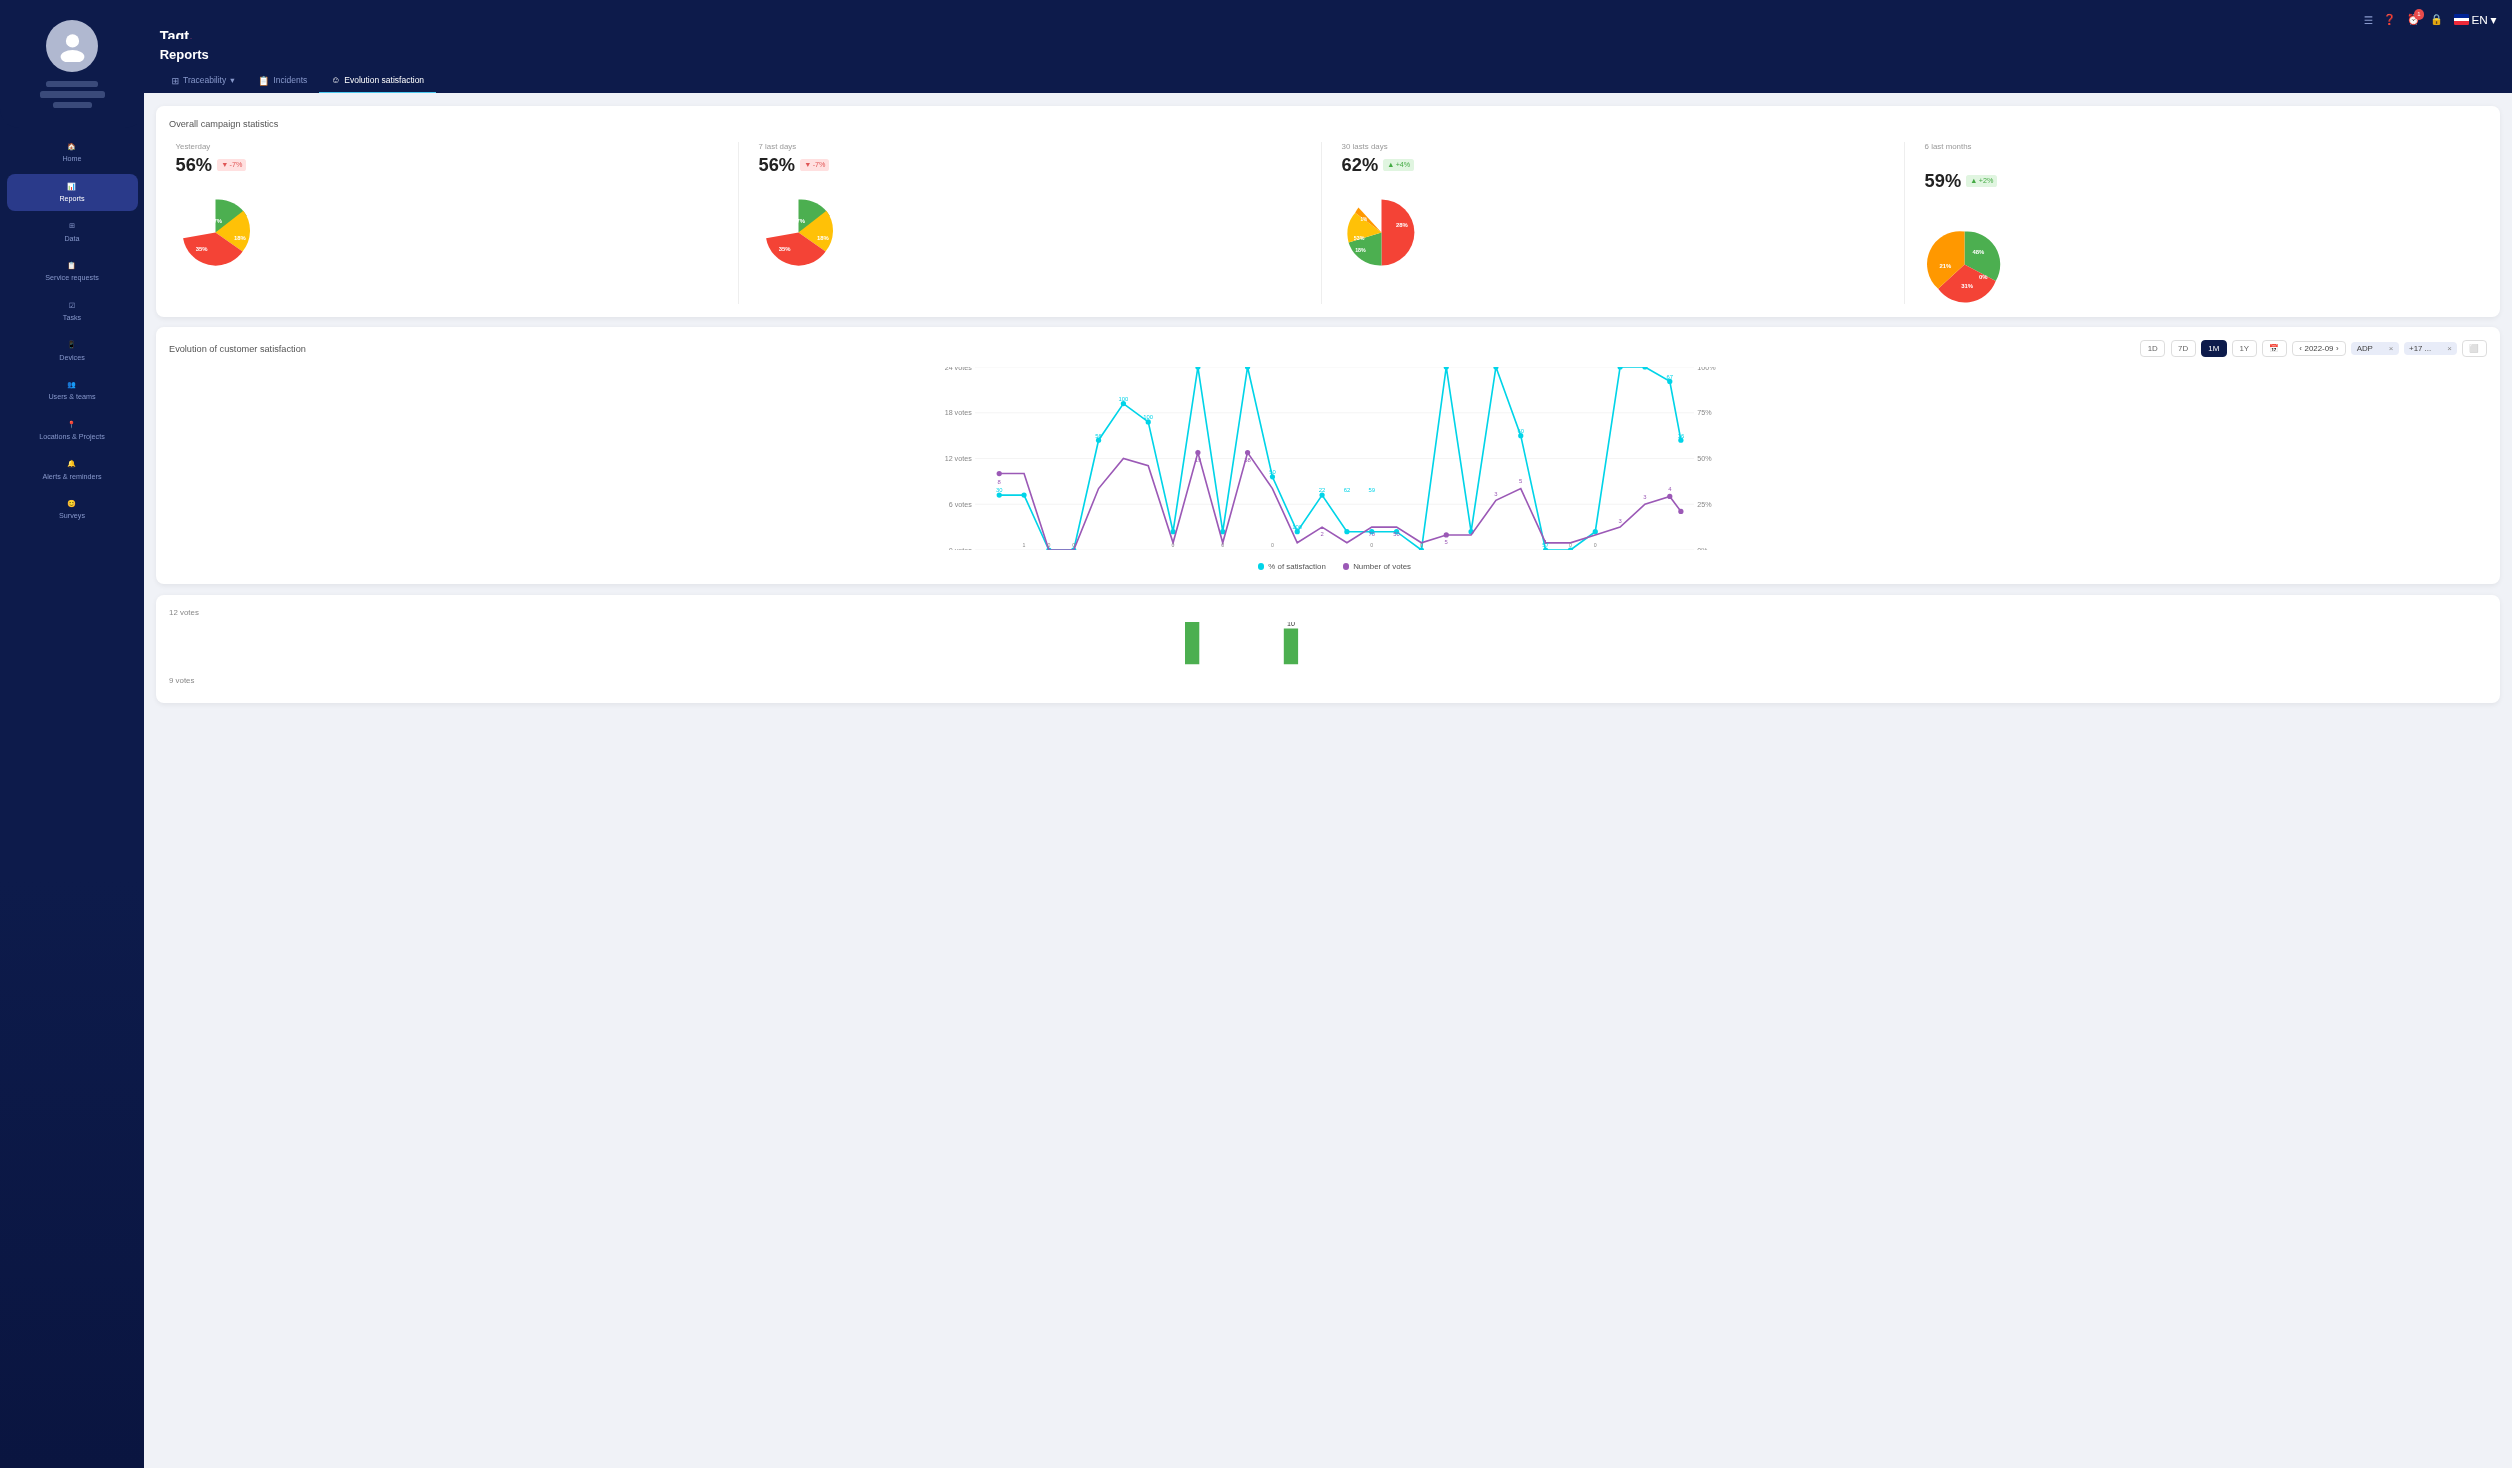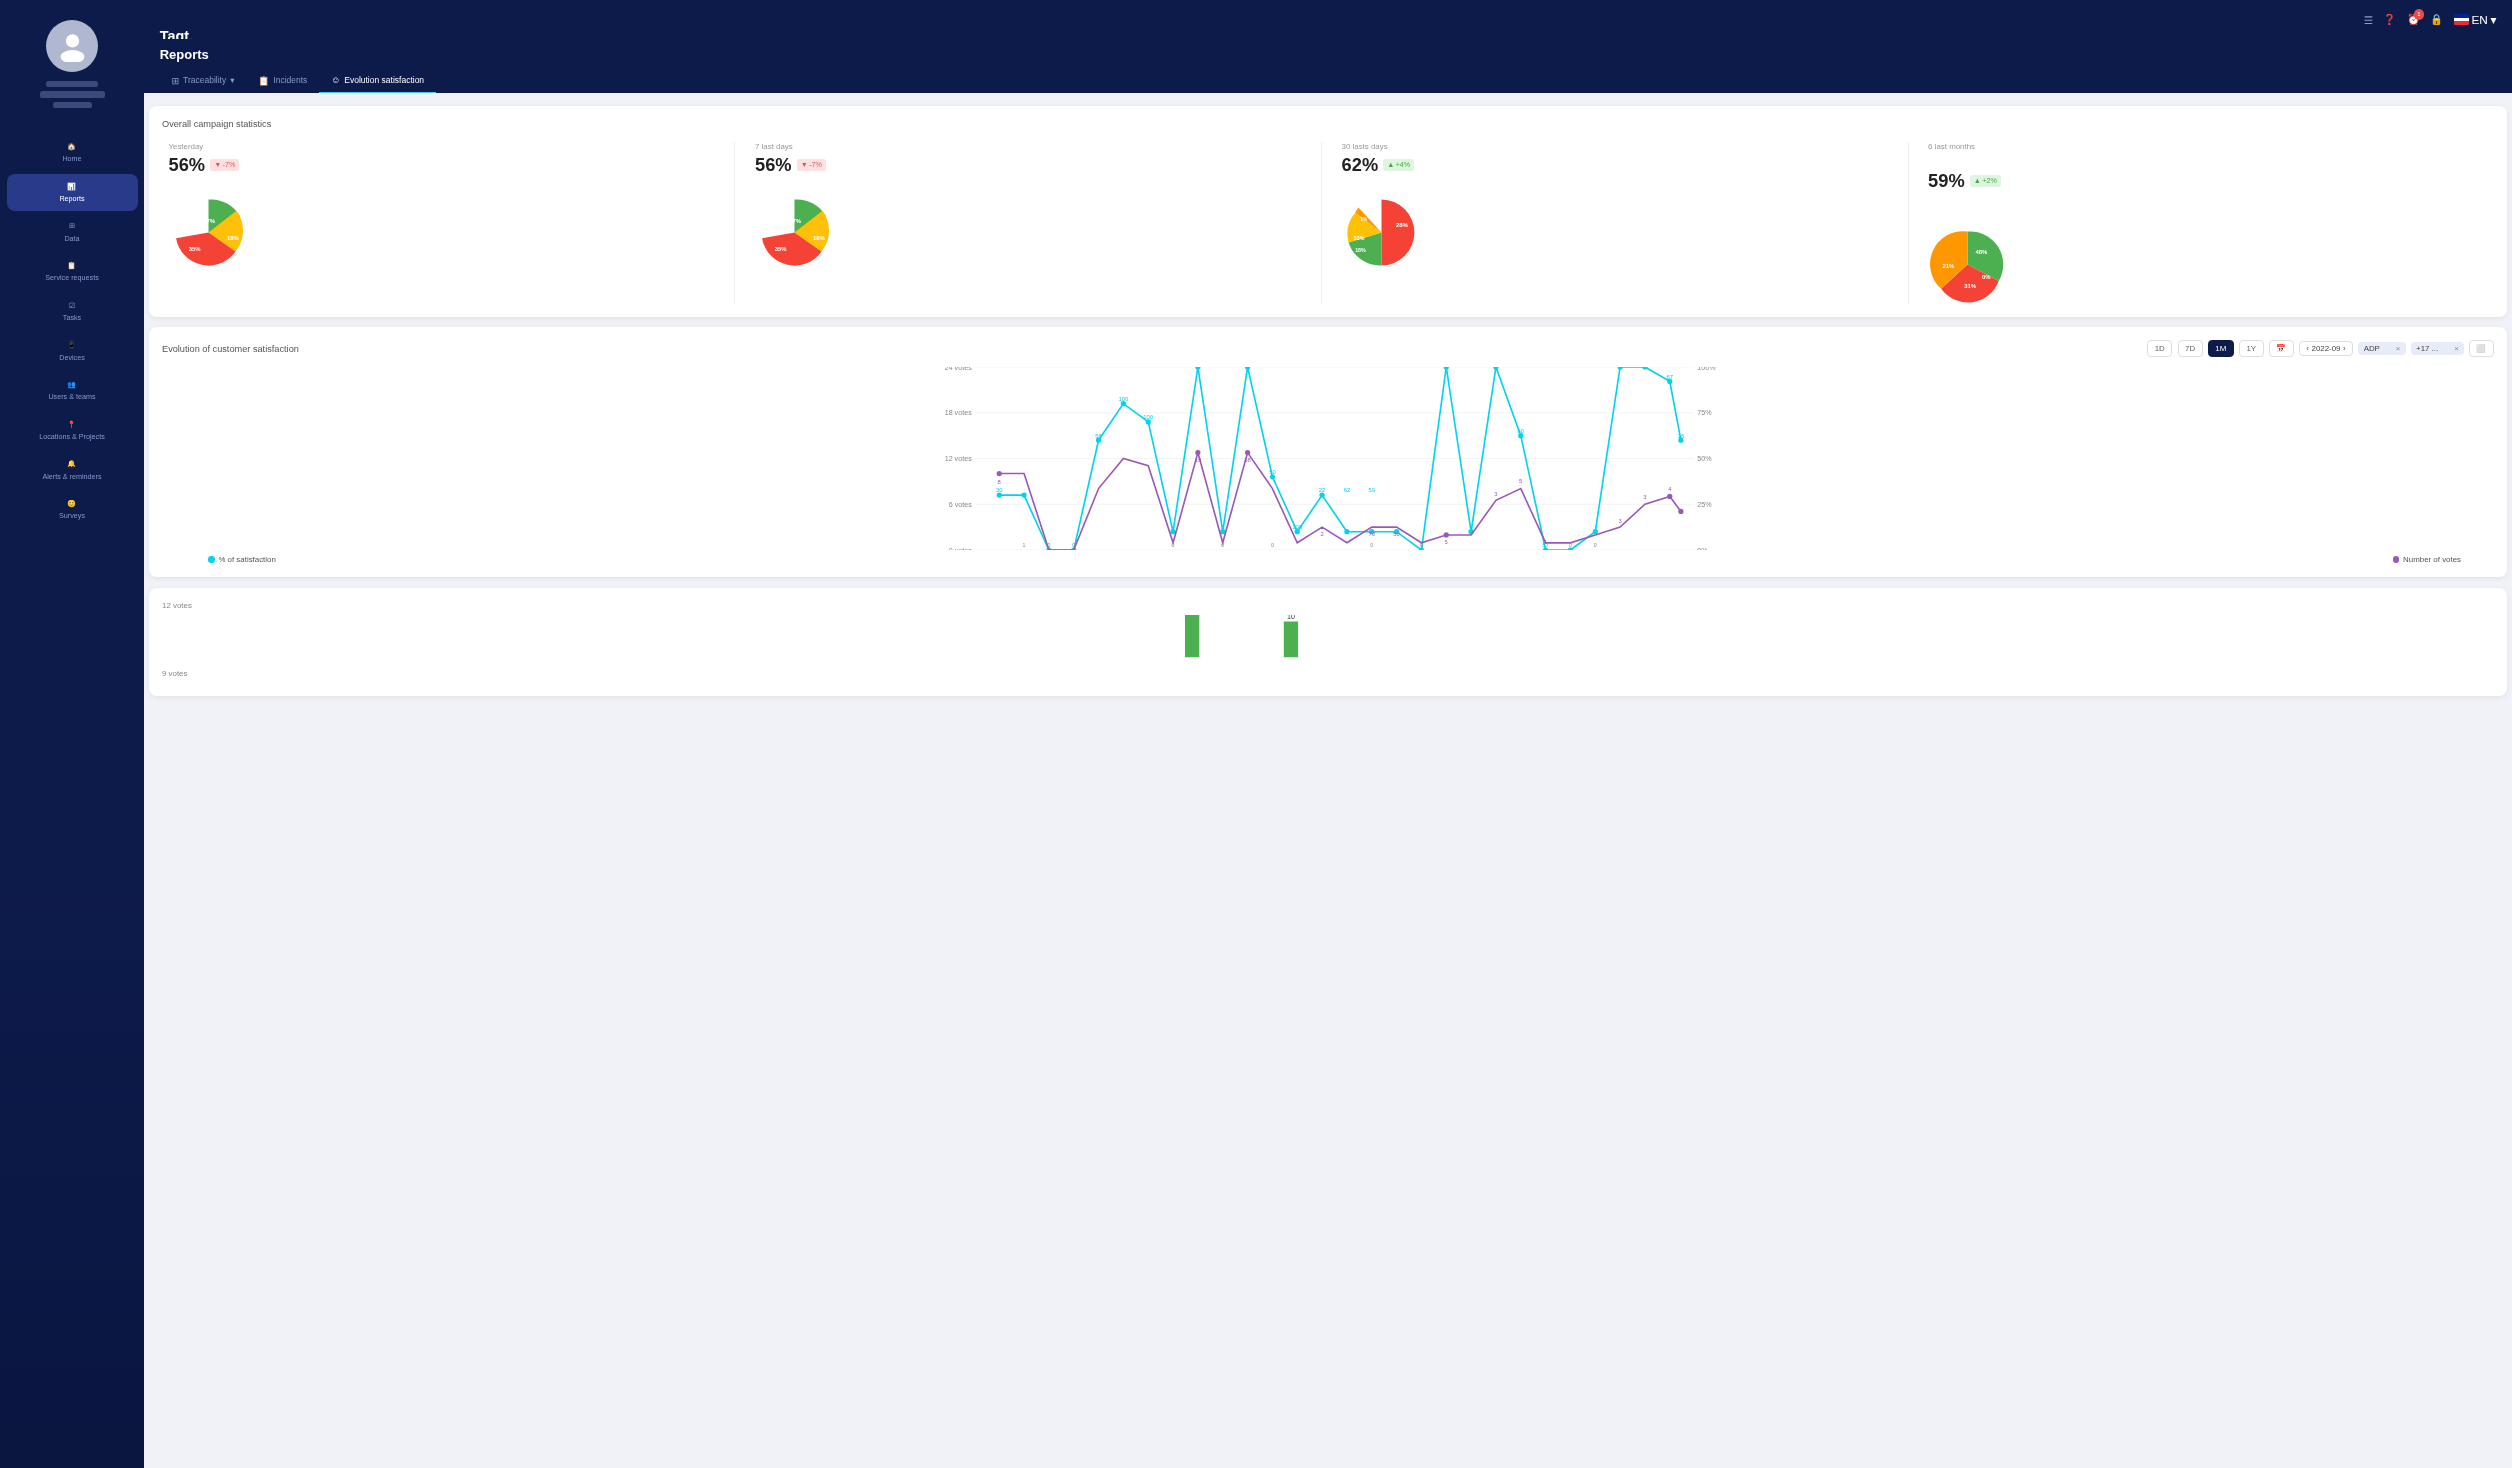--- a/index.html
+++ b/index.html
@@ -120,21 +120,21 @@
       width: 14.4px; height: 10.5px;
       background: linear-gradient(180deg, #002395 33%, white 33%, white 66%, #ed2939 66%);
       border-radius: 1.3px;
       display: inline-block;
     }
 
     
     .content-area {
       flex: 1;
       overflow-y: auto;
-      padding: 13px 5px;
+      padding: 13px 12px;
     }
 
     
     .reports-header {
       background: #0d1b4b;
       padding: 7.9px 15.7px 0;
       flex-shrink: 0;
     }
     .reports-title {
       color: white;
@@ -280,23 +280,23 @@
     }
     .filter-chip .close { cursor: pointer; color: #888; }
 
     
     .chart-container {
       position: relative;
       width: 100%;
     }
     .chart-legend {
       display: flex;
-      justify-content: space-between;
+      justify-content: center;
       gap: 17px;
-      margin-top: 3px;
+      margin-top: 10px;
     }
     .legend-item {
       display: flex;
       align-items: center;
       gap: 3.9px;
       font-size: 7.9px;
       color: #555;
     }
     .legend-dot {
       width: 6.5px; height: 6.5px;

